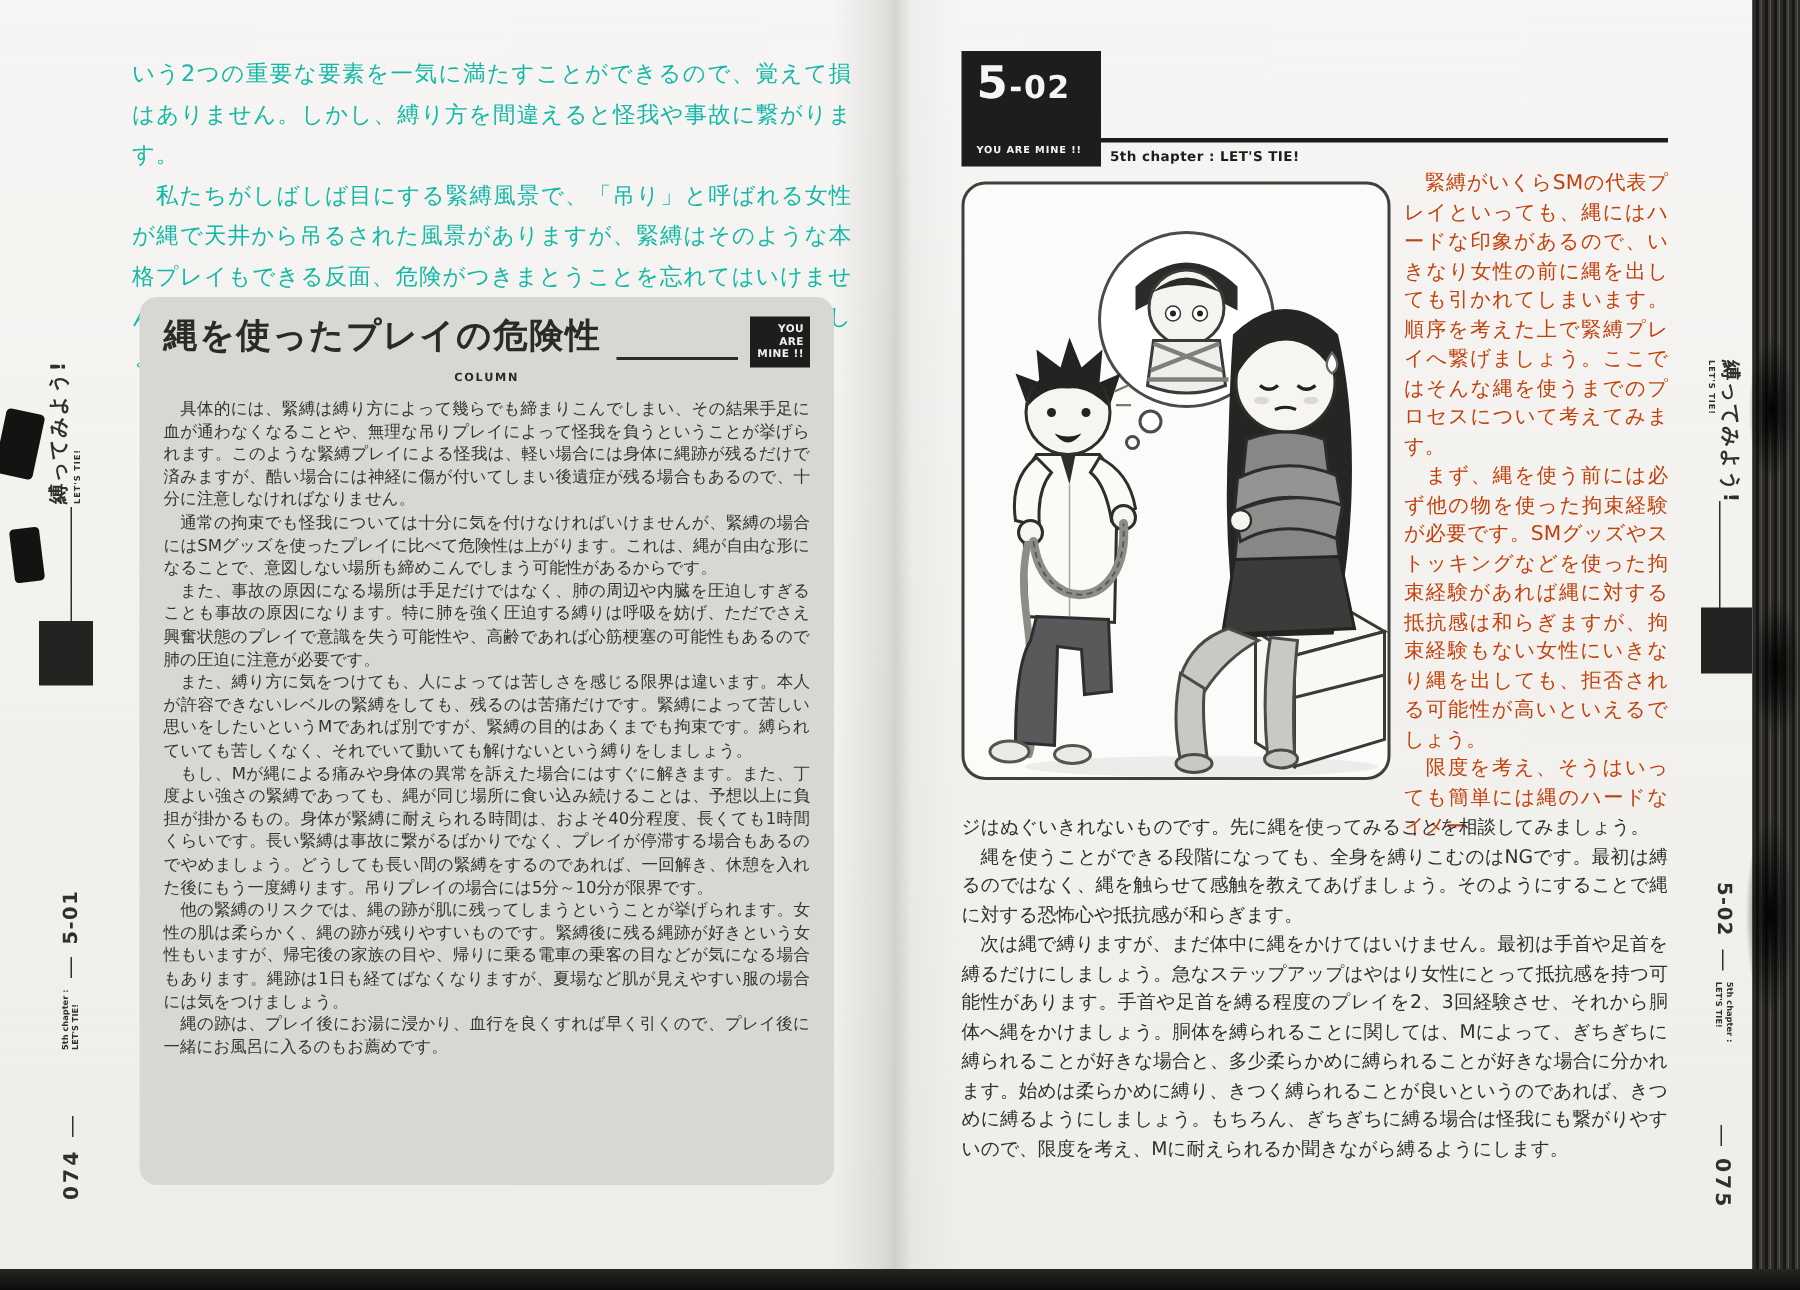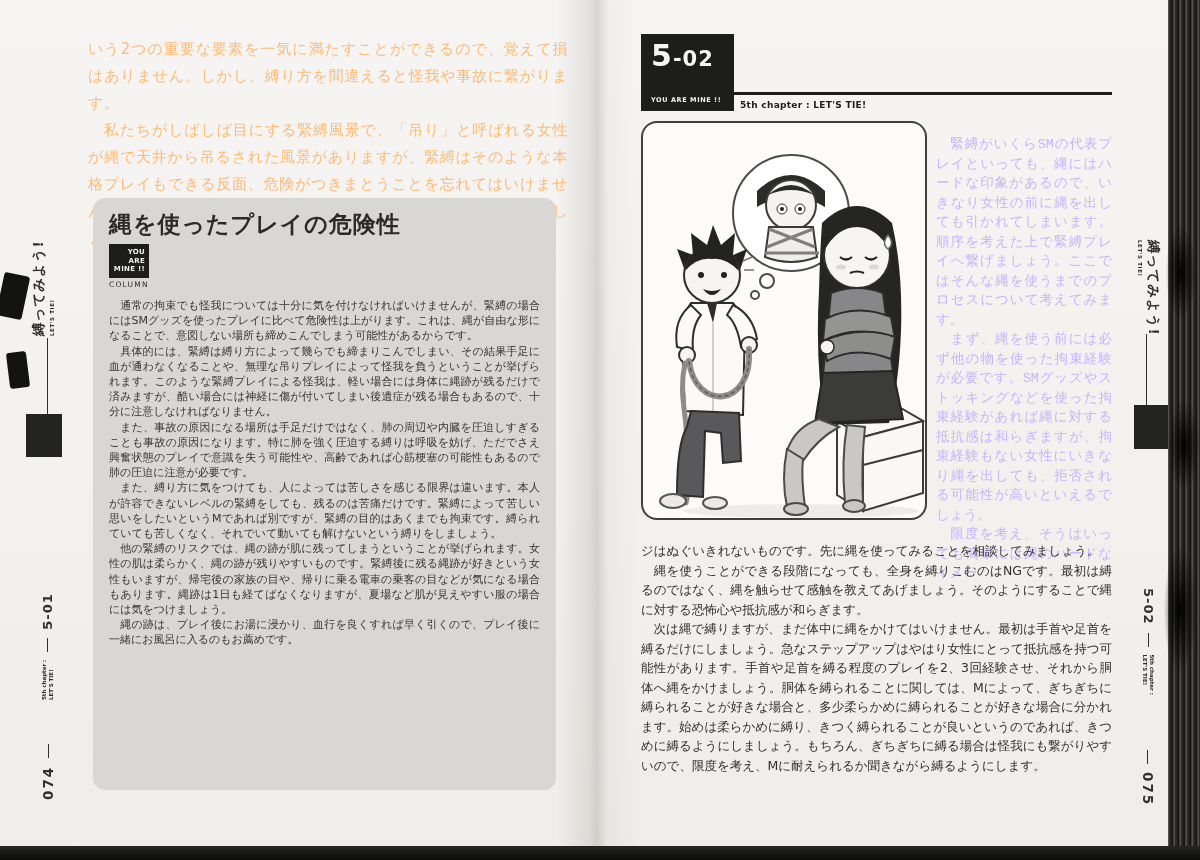--- a/index.html
+++ b/index.html
@@ -9,49 +9,49 @@
          background:linear-gradient(180deg,#f6f5f3 0%,#f2f1ee 55%,#eeede9 100%);}
   .gutter{position:absolute;left:556px;top:0;width:82px;height:846px;
           background:linear-gradient(90deg,rgba(0,0,0,0) 0%,rgba(60,55,48,.10) 40%,rgba(60,55,48,.17) 50%,rgba(0,0,0,.03) 63%,rgba(0,0,0,0) 100%);}
   .edge-right{position:absolute;left:1168px;top:0;width:32px;height:860px;
           background:repeating-linear-gradient(90deg,#56534e 0 1px,#2b2a28 1px 3px,#191816 3px 5px,#3c3a37 5px 6px);}
   .edge-blob{position:absolute;background:radial-gradient(ellipse at center,rgba(0,0,0,.95),rgba(0,0,0,0) 72%);}
   .edge-bottom{position:absolute;left:0;top:846px;width:1200px;height:14px;
           background:linear-gradient(180deg,#262523,#0c0c0b);}
   
   .intro{position:absolute;left:88px;top:36px;width:480px;font-size:15px;line-height:27px;
-         color:#fdba74;text-align:justify;letter-spacing:.5px;}
+         color:#14b8a6;text-align:justify;letter-spacing:.5px;}
   .intro p{margin:0;}
   .colbox{position:absolute;left:93px;top:198px;width:463px;height:592px;background:#d8d7d4;
           border-radius:12px;padding:13px 16px 10px;box-sizing:border-box;}
-  .coltitle-row{display:flex;flex-direction:column;}
+  .coltitle-row{display:flex;}
   .coltitle{font-size:23px;font-weight:700;color:#2a2a29;letter-spacing:1px;line-height:1.15;}
   .coltitle-rule{flex:1;align-self:flex-end;border-bottom:2px solid #2a2a29;margin:0 8px 5px 10px;}
   .badge{align-self:flex-start;width:40px;background:#1d1d1c;color:#f2f2f0;font-size:7px;
          font-weight:700;line-height:8.5px;text-align:right;padding:4px 4px;box-sizing:border-box;
          letter-spacing:.3px;}
-  .collabel{font-size:7.5px;font-weight:400;letter-spacing:1.2px;color:#2a2a29;margin-top:2px;}
+  .collabel{font-size:7.5px;font-weight:700;letter-spacing:1.2px;color:#2a2a29;margin-top:2px;text-align:center;}
   .colbody{margin-top:9px;font-size:11px;line-height:15.2px;color:#343433;text-align:justify;}
   .colbody p{margin:0;}
   
   .secbox{position:absolute;left:641px;top:34px;width:93px;height:77px;background:#1d1d1c;color:#f5f5f3;}
   .secbox .num{position:absolute;left:10px;top:4px;font-weight:700;letter-spacing:1px;}
   .num-big{font-size:30px;}
   .num-small{font-size:21px;}
   .secbox .sbadge{position:absolute;left:10px;bottom:7px;font-size:6.5px;font-weight:700;letter-spacing:.6px;}
   .ptitle{position:absolute;left:740px;top:50px;width:372px;text-align:right;font-size:29px;
           font-weight:700;letter-spacing:2px;color:#1d1d1c;line-height:1.2;}
   .ptitle-rule{position:absolute;left:734px;top:92px;width:378px;height:3px;background:#1d1d1c;}
   .ptitle-sub{position:absolute;left:740px;top:100px;width:372px;text-align:left;font-size:9px;
           font-weight:700;color:#1d1d1c;letter-spacing:.3px;}
   .illus{position:absolute;left:641px;top:121px;width:286px;height:399px;}
   .illus .frame{position:absolute;inset:0;border:2px solid #3f3f3d;border-radius:16px;background:#fcfbf9;}
   .illus svg{position:absolute;inset:0;}
-  .rcol{position:absolute;left:936px;top:135px;width:176px;font-size:13.5px;line-height:19.5px;
-        color:#c4b5fd;text-align:justify;font-family:Liberation Mono, monospace;}
+  .rcol{position:absolute;left:936px;top:113px;width:176px;font-size:13.5px;line-height:19.5px;
+        color:#c2410c;text-align:justify;}
   .rcol p{margin:0;}
   .rbody{position:absolute;left:641px;top:541px;width:471px;font-size:12.5px;line-height:19.5px;
         color:#2f2f2e;text-align:justify;}
   .rbody p{margin:0;}
   
   .rot-l{position:absolute;transform-origin:0 0;transform:rotate(-90deg);white-space:nowrap;color:#2f2f2e;}
   .rot-r{position:absolute;transform-origin:0 0;transform:rotate(90deg);white-space:nowrap;color:#2f2f2e;}
   .vtitle{display:flex;flex-direction:column;}
   .vtitle .jp{font-size:13.5px;font-weight:700;letter-spacing:1px;}
   .vtitle .en{font-size:5.5px;font-weight:700;letter-spacing:.6px;margin-top:1px;}
@@ -80,24 +80,25 @@
   </div>
 
   <div class="colbox">
     <div class="coltitle-row">
       <div class="coltitle">縄を使ったプレイの危険性</div>
       <div class="coltitle-rule"></div>
       <div class="badge">YOU ARE MINE !!</div>
     </div>
     <div class="collabel">COLUMN</div>
     <div class="colbody">
+      <p>　具体的には、緊縛は縛り方によって幾らでも締まりこんでしまい、その結果手足に血が通わなくなることや、無理な吊りプレイによって怪我を負うということが挙げられます。このような緊縛プレイによる怪我は、軽い場合には身体に縄跡が残るだけで済みますが、酷い場合には神経に傷が付いてしまい後遺症が残る場合もあるので、十分に注意しなければなりません。</p>
       <p>　通常の拘束でも怪我については十分に気を付けなければいけませんが、緊縛の場合にはSMグッズを使ったプレイに比べて危険性は上がります。これは、縄が自由な形になることで、意図しない場所も締めこんでしまう可能性があるからです。</p>
-      <p>　具体的には、緊縛は縛り方によって幾らでも締まりこんでしまい、その結果手足に血が通わなくなることや、無理な吊りプレイによって怪我を負うということが挙げられます。このような緊縛プレイによる怪我は、軽い場合には身体に縄跡が残るだけで済みますが、酷い場合には神経に傷が付いてしまい後遺症が残る場合もあるので、十分に注意しなければなりません。</p>
       <p>　また、事故の原因になる場所は手足だけではなく、肺の周辺や内臓を圧迫しすぎることも事故の原因になります。特に肺を強く圧迫する縛りは呼吸を妨げ、ただでさえ興奮状態のプレイで意識を失う可能性や、高齢であれば心筋梗塞の可能性もあるので肺の圧迫に注意が必要です。</p>
       <p>　また、縛り方に気をつけても、人によっては苦しさを感じる限界は違います。本人が許容できないレベルの緊縛をしても、残るのは苦痛だけです。緊縛によって苦しい思いをしたいというMであれば別ですが、緊縛の目的はあくまでも拘束です。縛られていても苦しくなく、それでいて動いても解けないという縛りをしましょう。</p>
+      <p>　もし、Mが縄による痛みや身体の異常を訴えた場合にはすぐに解きます。また、丁度よい強さの緊縛であっても、縄が同じ場所に食い込み続けることは、予想以上に負担が掛かるもの。身体が緊縛に耐えられる時間は、およそ40分程度、長くても1時間くらいです。長い緊縛は事故に繋がるばかりでなく、プレイが停滞する場合もあるのでやめましょう。どうしても長い間の緊縛をするのであれば、一回解き、休憩を入れた後にもう一度縛ります。吊りプレイの場合には5分～10分が限界です。</p>
       <p>　他の緊縛のリスクでは、縄の跡が肌に残ってしまうということが挙げられます。女性の肌は柔らかく、縄の跡が残りやすいものです。緊縛後に残る縄跡が好きという女性もいますが、帰宅後の家族の目や、帰りに乗る電車の乗客の目などが気になる場合もあります。縄跡は1日も経てばなくなりますが、夏場など肌が見えやすい服の場合には気をつけましょう。</p>
       <p>　縄の跡は、プレイ後にお湯に浸かり、血行を良くすれば早く引くので、プレイ後に一緒にお風呂に入るのもお薦めです。</p>
     </div>
   </div>
 
   <div class="redact" style="left:0;top:274px;width:26px;height:44px;transform:rotate(12deg);"></div>
   <div class="redact" style="left:8px;top:352px;width:20px;height:36px;transform:rotate(-7deg);"></div>
 
   <div class="rot-l vtitle" style="left:30px;top:336px;">
     <span class="jp">縛ってみよう!</span>

